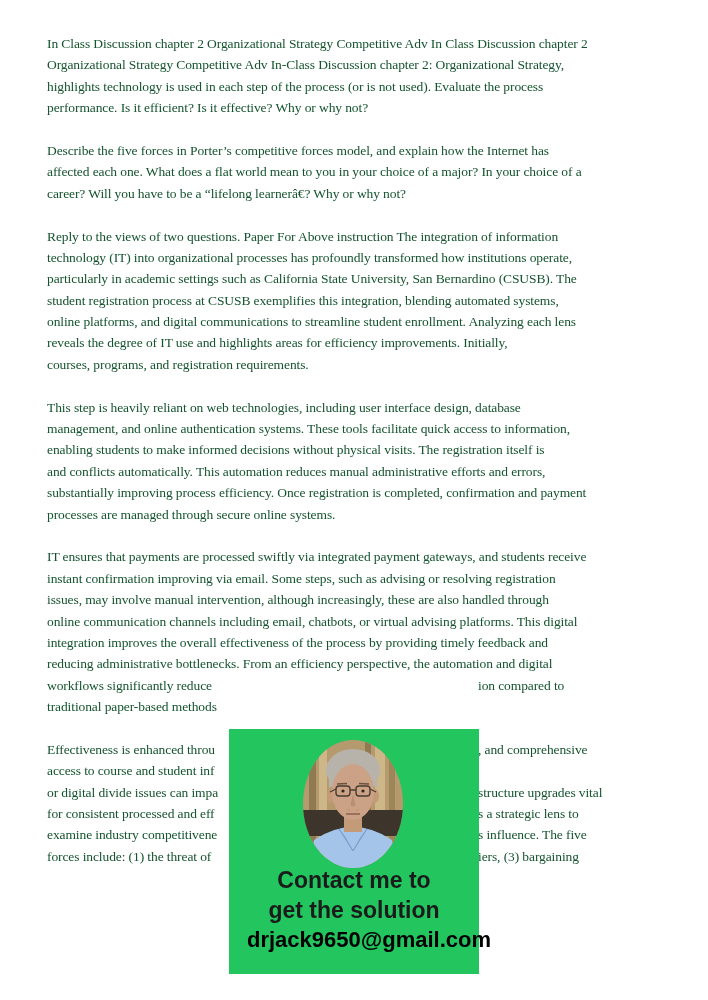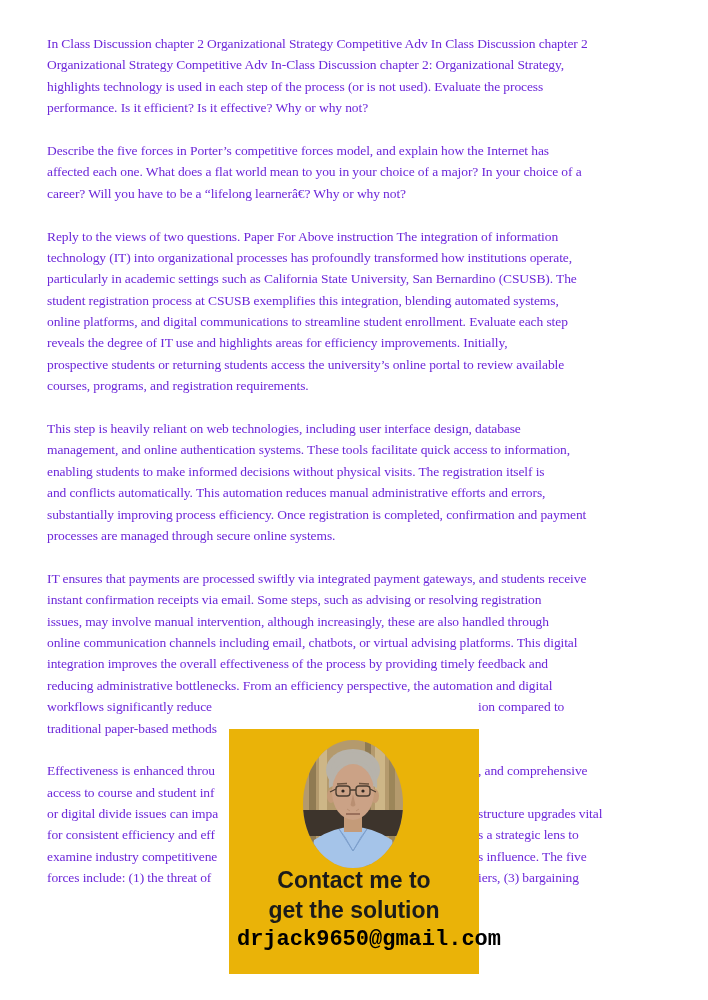--- a/index.html
+++ b/index.html
@@ -4,42 +4,42 @@
 <title>Document</title>
 <style>
   html,body{margin:0;padding:0;}
   body{
     width:708px;height:1000px;position:relative;overflow:hidden;
     background:#ffffff;
     font-family:"Liberation Serif", serif;
   }
   .doc{
     position:absolute;left:47px;top:33px;width:614px;
-    font-size:13.5px;line-height:21.4px;letter-spacing:-0.1px;color:#6d28d9;
+    font-size:13.5px;line-height:21.4px;letter-spacing:-0.1px;color:#14532d;
   }
   .para{margin:0 0 21.4px 0;}
   .para:last-child{margin-bottom:0;}
   .line{height:21.4px;white-space:nowrap;position:relative;}
   .rfrag{position:absolute;left:431px;top:0;}
   
   .card{
     position:absolute;left:229px;top:729px;width:250px;height:245px;
     z-index:5;text-align:center;
   }
   .portrait{
     position:absolute;left:74px;top:11px;width:100px;height:128px;
   }
   .card-heading{
     position:absolute;left:0;top:136px;width:250px;
     font-family:"Liberation Sans", sans-serif;
     font-weight:700;font-size:23px;line-height:30px;color:#1b1b1b;
   }
   .card-email{
     position:absolute;left:0;top:197px;width:280px;
-    font-family:Liberation Mono, monospace;
+    font-family:Liberation Sans, sans-serif;
     font-weight:700;font-size:22px;line-height:28px;color:#000;
   }
 </style>
 </head>
 <body>
 
 <div class="doc">
 
   <div class="para">
     <div class="line">In Class Discussion chapter 2 Organizational Strategy Competitive Adv In Class Discussion chapter 2</div>
@@ -52,38 +52,37 @@
     <div class="line">Describe the five forces in Porter’s competitive forces model, and explain how the Internet has</div>
     <div class="line">affected each one. What does a flat world mean to you in your choice of a major? In your choice of a</div>
     <div class="line">career? Will you have to be a “lifelong learnerâ€? Why or why not?</div>
   </div>
 
   <div class="para">
     <div class="line">Reply to the views of two questions. Paper For Above instruction The integration of information</div>
     <div class="line">technology (IT) into organizational processes has profoundly transformed how institutions operate,</div>
     <div class="line">particularly in academic settings such as California State University, San Bernardino (CSUSB). The</div>
     <div class="line">student registration process at CSUSB exemplifies this integration, blending automated systems,</div>
-    <div class="line">online platforms, and digital communications to streamline student enrollment. Evaluate each step</div>
+    <div class="line">online platforms, and digital communications to streamline student enrollment. Analyzing each lens</div>
     <div class="line">reveals the degree of IT use and highlights areas for efficiency improvements. Initially,</div>
-    <div class="line">prospective students or returning students access the university’s online portal to review available</div>
     <div class="line">courses, programs, and registration requirements.</div>
   </div>
 
   <div class="para">
     <div class="line">This step is heavily reliant on web technologies, including user interface design, database</div>
     <div class="line">management, and online authentication systems. These tools facilitate quick access to information,</div>
     <div class="line">enabling students to make informed decisions without physical visits. The registration itself is</div>
     <div class="line">and conflicts automatically. This automation reduces manual administrative efforts and errors,</div>
     <div class="line">substantially improving process efficiency. Once registration is completed, confirmation and payment</div>
     <div class="line">processes are managed through secure online systems.</div>
   </div>
 
   <div class="para">
     <div class="line">IT ensures that payments are processed swiftly via integrated payment gateways, and students receive</div>
-    <div class="line">instant confirmation receipts via email. Some steps, such as advising or resolving registration</div>
+    <div class="line">instant confirmation improving via email. Some steps, such as advising or resolving registration</div>
     <div class="line">issues, may involve manual intervention, although increasingly, these are also handled through</div>
     <div class="line">online communication channels including email, chatbots, or virtual advising platforms. This digital</div>
     <div class="line">integration improves the overall effectiveness of the process by providing timely feedback and</div>
     <div class="line">reducing administrative bottlenecks. From an efficiency perspective, the automation and digital</div>
     <div class="line">
       <span>workflows significantly reduce</span>
       <span class="rfrag">ion compared to</span>
     </div>
     <div class="line">
       <span>traditional paper-based methods</span>
@@ -96,36 +95,36 @@
       <span class="rfrag">, and comprehensive</span>
     </div>
     <div class="line">
       <span>access to course and student inf</span>
     </div>
     <div class="line">
       <span>or digital divide issues can impa</span>
       <span class="rfrag">structure upgrades vital</span>
     </div>
     <div class="line">
-      <span>for consistent efficiency and eff</span>
+      <span>for consistent processed and eff</span>
       <span class="rfrag">s a strategic lens to</span>
     </div>
     <div class="line">
       <span>examine industry competitivene</span>
       <span class="rfrag">s influence. The five</span>
     </div>
     <div class="line">
       <span>forces include: (1) the threat of</span>
       <span class="rfrag">iers, (3) bargaining</span>
     </div>
   </div>
 
 </div>
 
-<div class="card" style="background:#eab308;">
+<div class="card" style="background:#22c55e;">
   <div class="portrait">
     <svg width="100" height="128" viewBox="0 0 100 128" xmlns="http://www.w3.org/2000/svg">
       <defs>
         <clipPath id="ovalClip">
             <ellipse cx="50" cy="64" rx="50" ry="64"></ellipse>
           </clipPath>
       </defs>
       <g clip-path="url(#ovalClip)">
         <rect x="0" y="0" width="100" height="128" fill="#b49a6d"></rect>
         <rect x="6" y="0" width="7" height="128" fill="#8f7a52"></rect>

